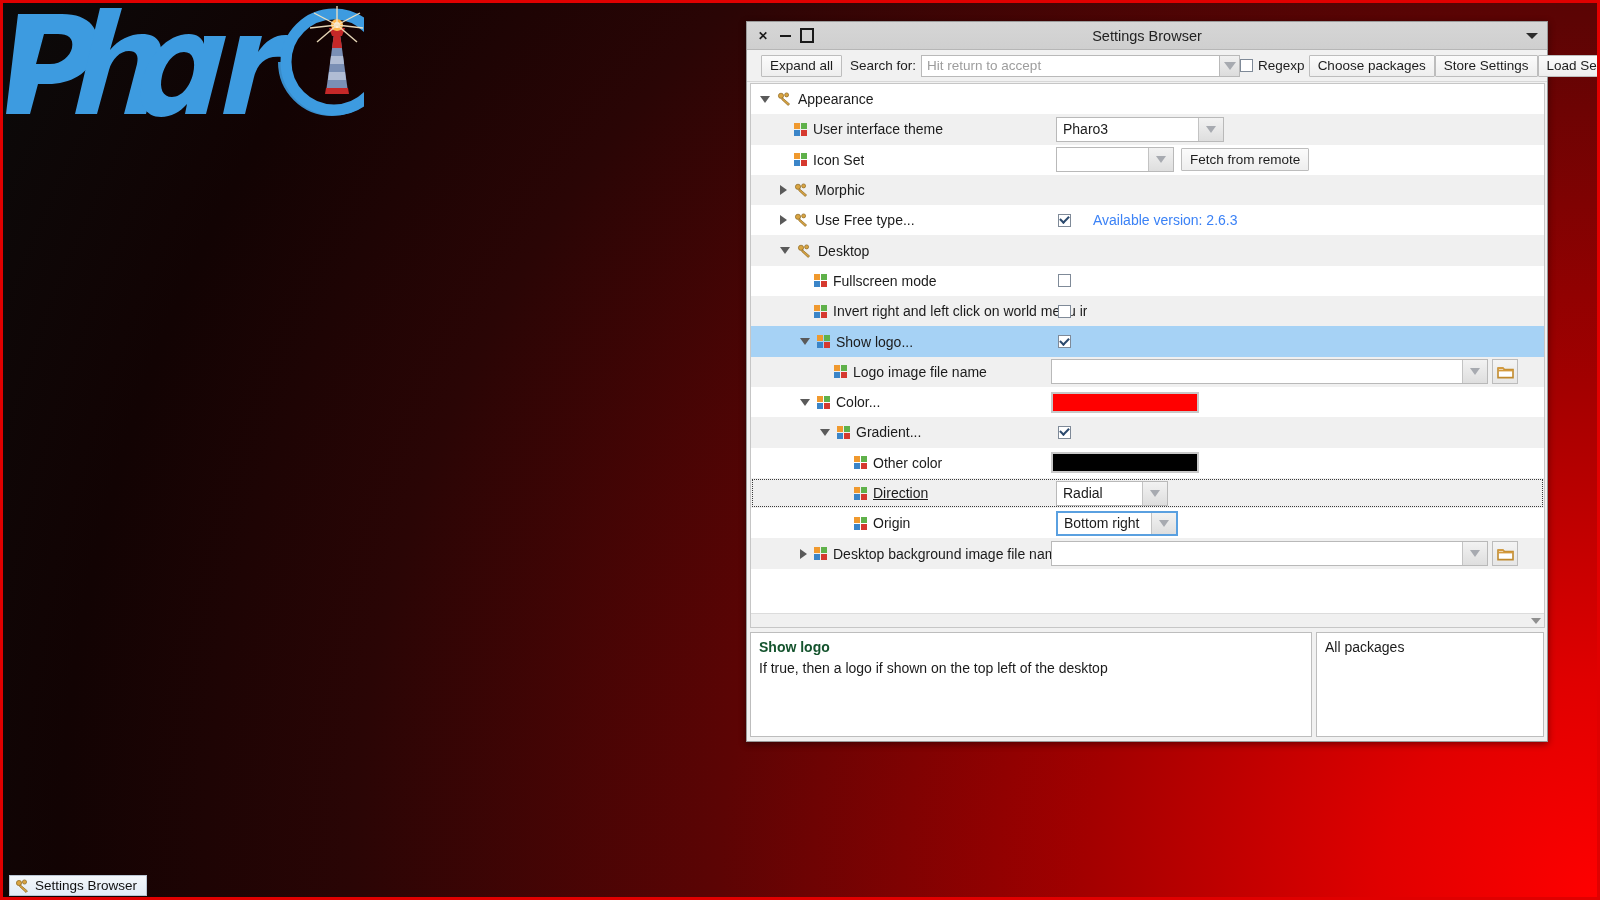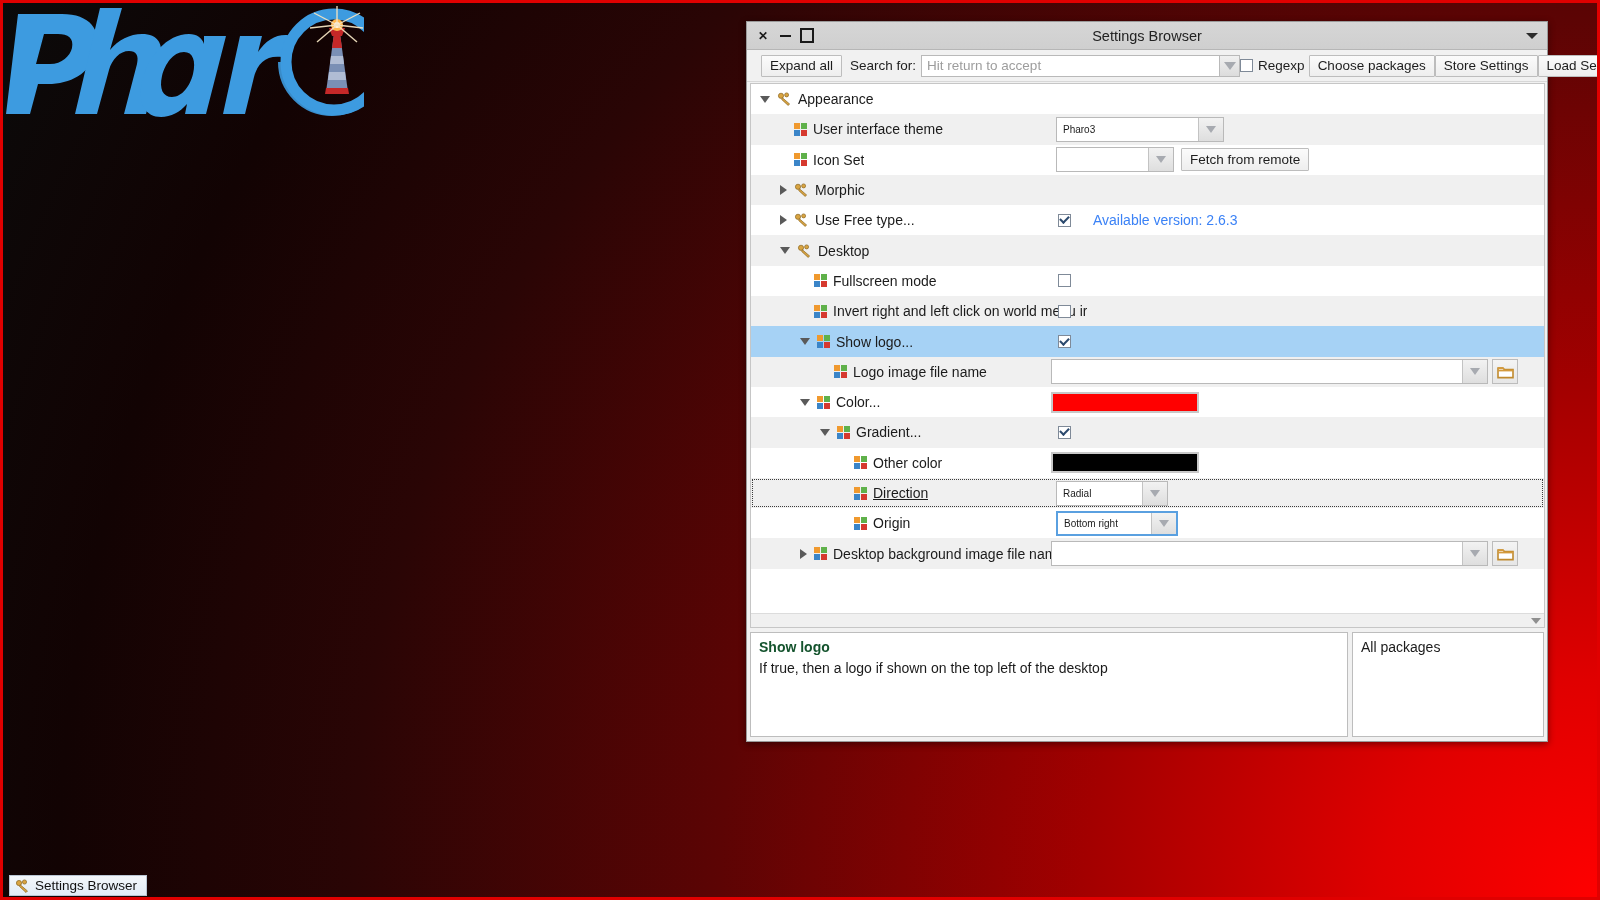--- a/index.html
+++ b/index.html
@@ -210,21 +210,21 @@
     left: 305px;
     display:flex; align-items:center;
   }
   .sel-combo {
     display:flex; align-items:stretch; height:25px;
     border: 1px solid #b9b9b9;
     background:#fff;
   }
   .sel-combo.focus { border: 2px solid #5aa0e0; }
   .sel-combo .val {
-    font-size: 10px; color:#1b1b1b;
+    font-size: 14px; color:#1b1b1b;
     padding: 0 4px 0 6px;
     display:flex; align-items:center;
     background:#fff;
     white-space:nowrap;
   }
   .sel-combo .arrow {
     width: 25px;
     background: linear-gradient(#f2f2f2, #dedede);
     border-left: 1px solid #c3c3c3;
     display:flex; align-items:center; justify-content:center;
@@ -288,21 +288,21 @@
   .doc-pane {
     flex: 1;
     background: #ffffff;
     border: 1px solid #bdbdbd;
     padding: 6px 8px;
     overflow: hidden;
   }
   .doc-title { font-size:14px; font-weight:bold; color:#14532d; margin-bottom:4px; }
   .doc-body { font-size:14px; color:#1b1b1b; line-height:1.35; }
   .pkg-pane {
-    width: 192px;
+    width: 228px;
     background: #ffffff;
     border: 1px solid #bdbdbd;
     padding: 6px 8px;
     overflow: hidden;
   }
   .pkg-item { font-size:14px; color:#1b1b1b; }
 
   
   #taskbar {
     position:absolute;

